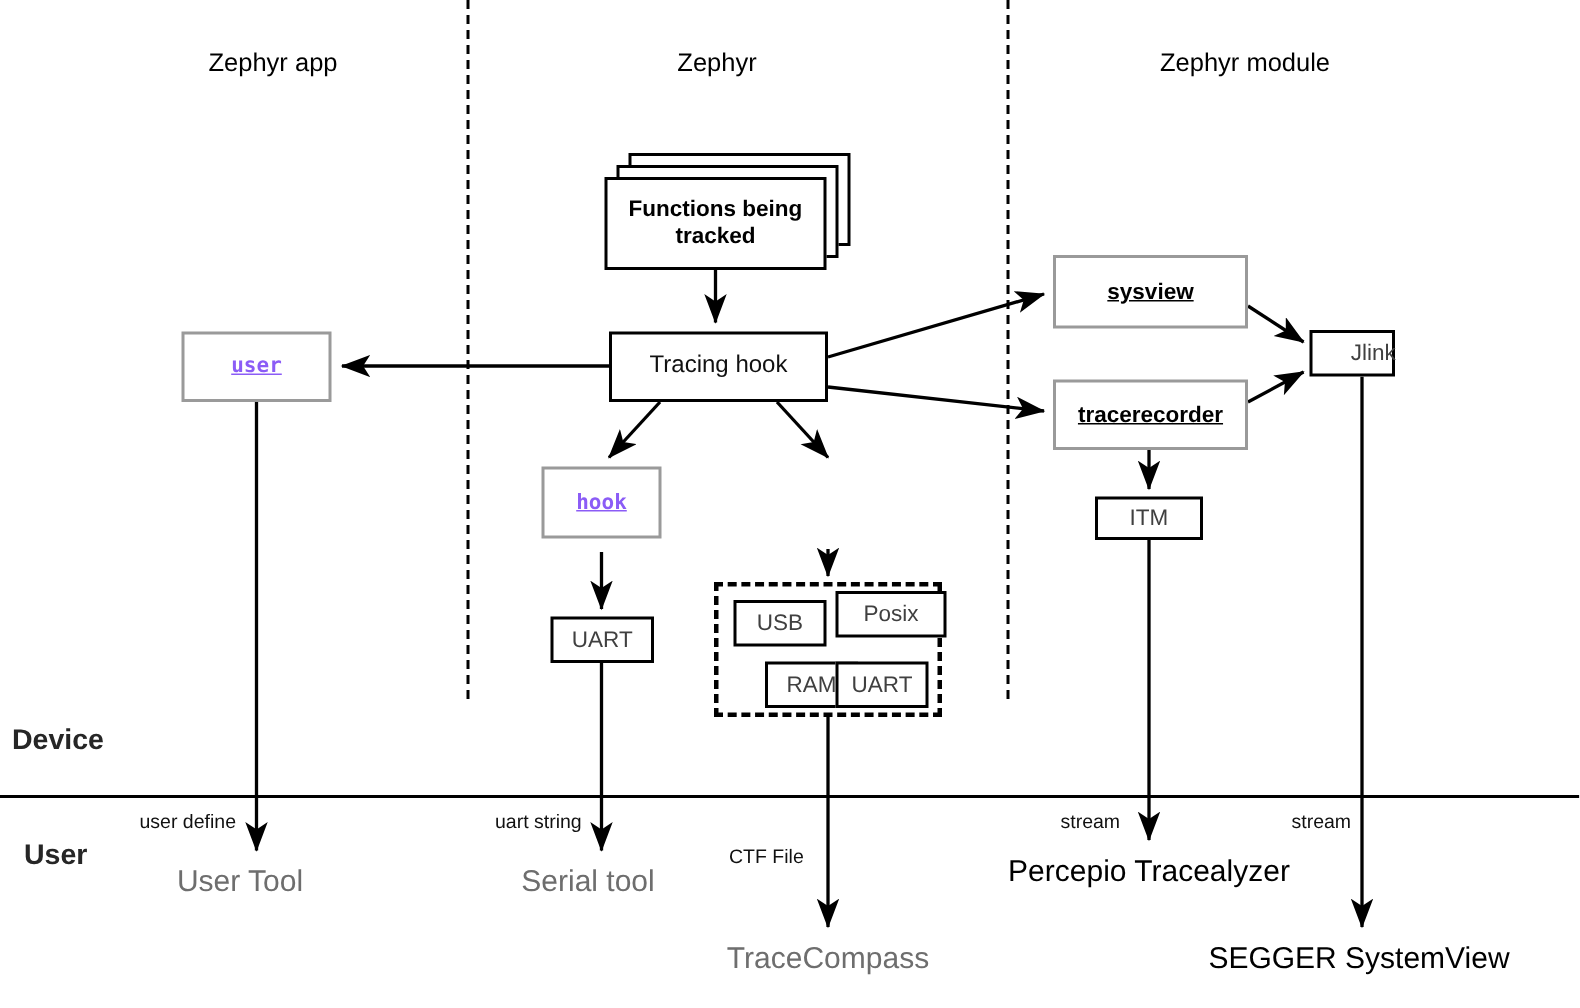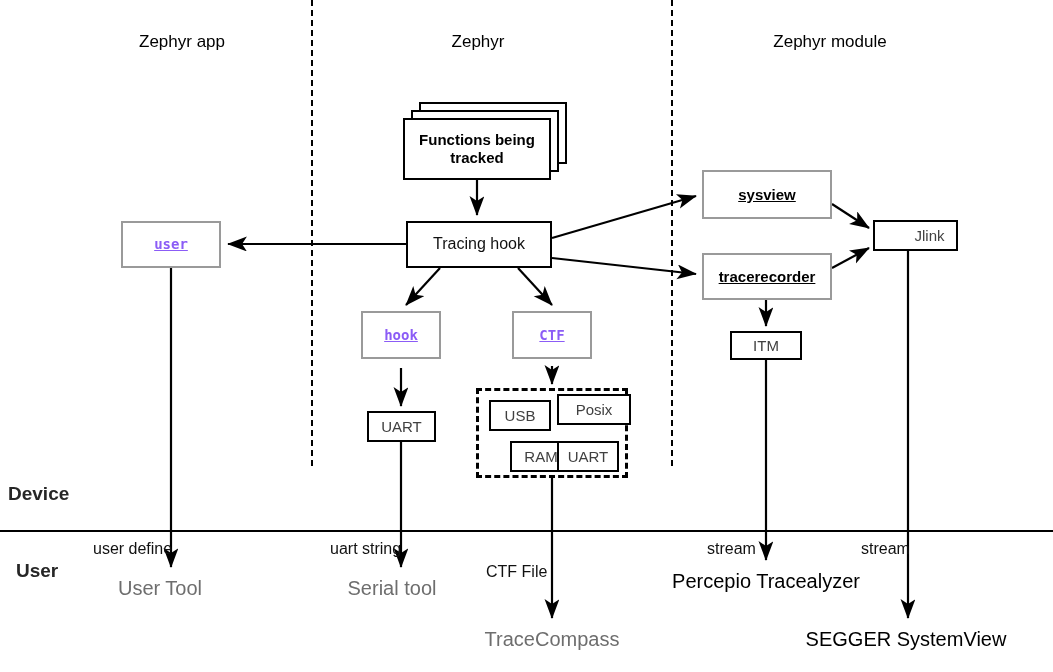--- a/index.html
+++ b/index.html
@@ -98,21 +98,21 @@
   #edges {
     position: absolute;
     left: 0;
     top: 0;
     width: 1053px;
     height: 672px;
     pointer-events: none;
   }
   .edge-label {
     position: absolute;
-    font-size: 16px;
+    font-size: 13px;
     color: #111111;
     white-space: nowrap;
   }
   .host-app {
     position: absolute;
     font-size: 20px;
     white-space: nowrap;
     transform: translateX(-50%);
   }
   .host-app.gray {
@@ -183,35 +183,34 @@
   <div class="stack-layer" style="left:419px; top:102px; width:148px; height:62px;"></div>
   <div class="stack-layer" style="left:411px; top:110px; width:148px; height:62px;"></div>
   <div class="node black plain-dark" style="left:406px; top:221px; width:146px; height:47px;">Tracing hook</div>
 
   <div class="node black bold-sans" style="left:403px; top:118px; width:148px; height:62px;">Functions being tracked</div>
 
   <div class="node gray bold-mono" style="left:121px; top:221px; width:100px; height:47px;">user</div>
 
   <div class="node gray bold-mono" style="left:361px; top:311px; width:80px; height:48px;">hook</div>
 
-  <div class="node gray bold-mono" style="left:512px; top:311px; width:80px; height:48px;">CTF</div>
 
   <div class="node black plain" style="left:367px; top:411px; width:69px; height:31px;">UART</div>
 
   <div class="dashed-group" style="left:476px; top:388px; width:152px; height:90px;"></div>
   <div class="node black plain" style="left:489px; top:400px; width:62px; height:31px;">USB</div>
   <div class="node black plain" style="left:557px; top:394px; width:74px; height:31px;">Posix</div>
   <div class="node black plain" style="left:510px; top:441px; width:62px; height:31px;">RAM</div>
   <div class="node black plain" style="left:557px; top:441px; width:62px; height:31px;">UART</div>
 
   <div class="node gray bold-sans" style="left:702px; top:170px; width:130px; height:49px;">sysview</div>
 
   <div class="node gray bold-sans" style="left:702px; top:253px; width:130px; height:47px;">tracerecorder</div>
 
-  <div class="node black plain" style="left:873px; top:220px; width:85px; height:31px;padding-left:28px;">Jlink</div>
+  <div class="node black plain" style="left:873px; top:220px; width:57px; height:31px;padding-left:28px;">Jlink</div>
 
   <div class="node black plain" style="left:730px; top:331px; width:72px; height:29px;">ITM</div>
 
   <div class="edge-label" style="left:93px; top:540px;">user define</div>
   <div class="edge-label" style="left:330px; top:540px;">uart string</div>
   <div class="edge-label" style="left:486px; top:563px;">CTF File</div>
   <div class="edge-label" style="left:707px; top:540px;">stream</div>
   <div class="edge-label" style="left:861px; top:540px;">stream</div>
 
   <div class="host-app gray" style="left:160px; top:577px;">User Tool</div>

